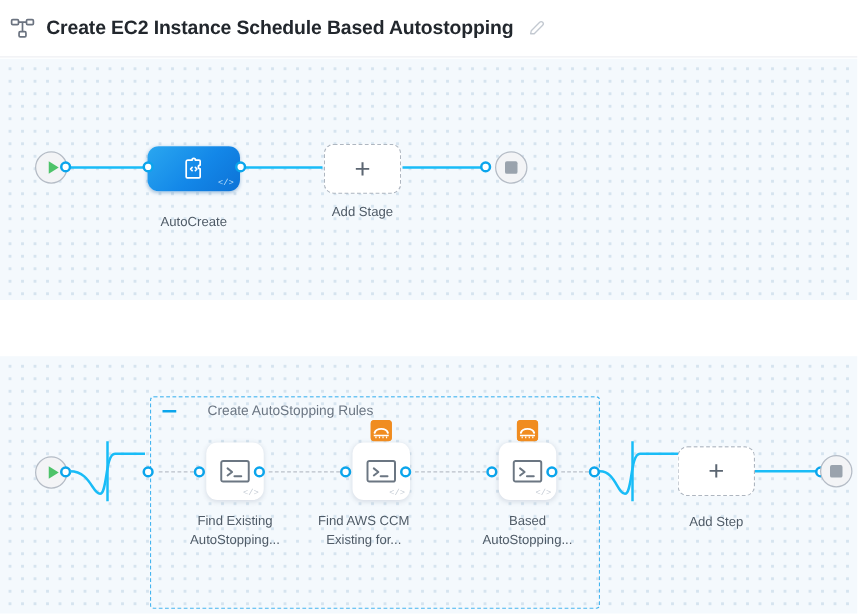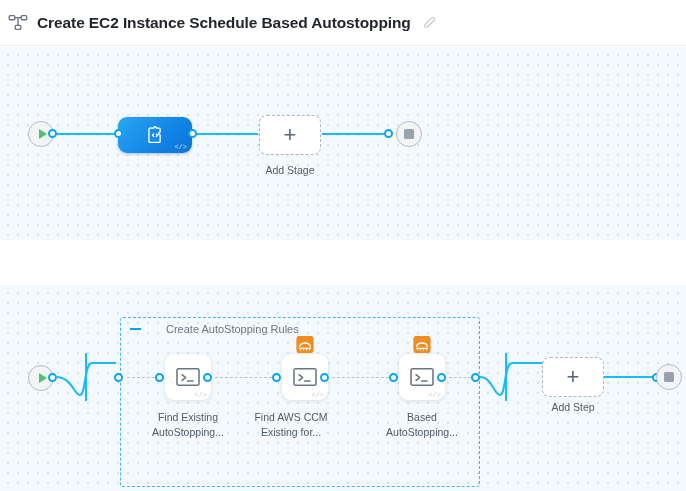--- a/index.html
+++ b/index.html
@@ -146,20 +146,21 @@
 
   <div class="stage-node" style="left:118px;top:70px;">
     <svg width="22" height="22" viewBox="0 0 24 24">
       <path d="M7.4 4.5 h3.1 a1.5 1.5 0 1 1 3 0 h3.1 a1 1 0 0 1 1 1 v3.3 a1.6 1.6 0 1 0 0 3.2 V19 a1 1 0 0 1 -1 1 H6.4 a1 1 0 0 1 -1 -1 v-13 a1.5 1.5 0 0 1 2 -1.5 z" fill="none" stroke="#ffffff" stroke-width="1.5" stroke-linejoin="round"></path>
       <path d="M10.6 10.8 L9.2 12.2 L10.6 13.6 M13.4 10.8 L14.8 12.2 L13.4 13.6" fill="none" stroke="#ffffff" stroke-width="1.4" stroke-linecap="round" stroke-linejoin="round"></path>
     </svg>
     <span class="codeglyph">&lt;/&gt;</span>
   </div>
   <div class="port" style="left:114px;top:82px;"></div>
   <div class="port" style="left:188px;top:82px;"></div>
+  <div class="node-label" style="left:98px;top:124px;width:114px;">AutoCreate</div>
 
   <div class="add-node" style="left:259px;top:68px;">
     <span>+</span>
   </div>
   <div class="node-label" style="left:233px;top:116px;width:114px;">Add Stage</div>
 
   <div class="port" style="left:384px;top:82px;"></div>
   <div class="endpoint" style="left:396px;top:74px;">
     <div class="stop-sq"></div>
   </div>
@@ -250,20 +251,20 @@
   <div class="port" style="left:471px;top:88px;"></div>
 
   <svg style="position:absolute;left:478px;top:62px;width:70px;height:60px;">
     <path d="M2 30 C14 30 16 48 22 48 C28 48 26 16 34 16 L66 16" fill="none" stroke="#19bcf7" stroke-width="2"></path>
     <path d="M28 6 L28 54" fill="none" stroke="#19bcf7" stroke-width="2"></path>
   </svg>
 
   <div class="add-node" style="left:542px;top:72px;">
     <span>+</span>
   </div>
-  <div class="node-label" style="left:516px;top:115px;width:114px;">Add Step</div>
+  <div class="node-label" style="left:516px;top:126px;width:114px;">Add Step</div>
 
   <div class="line" style="left:604px;top:91px;width:52px;"></div>
   <div class="port" style="left:652px;top:88px;"></div>
   <div class="endpoint" style="left:656px;top:79px;">
     <div class="stop-sq"></div>
   </div>
 </div>
 
 </body></html>

